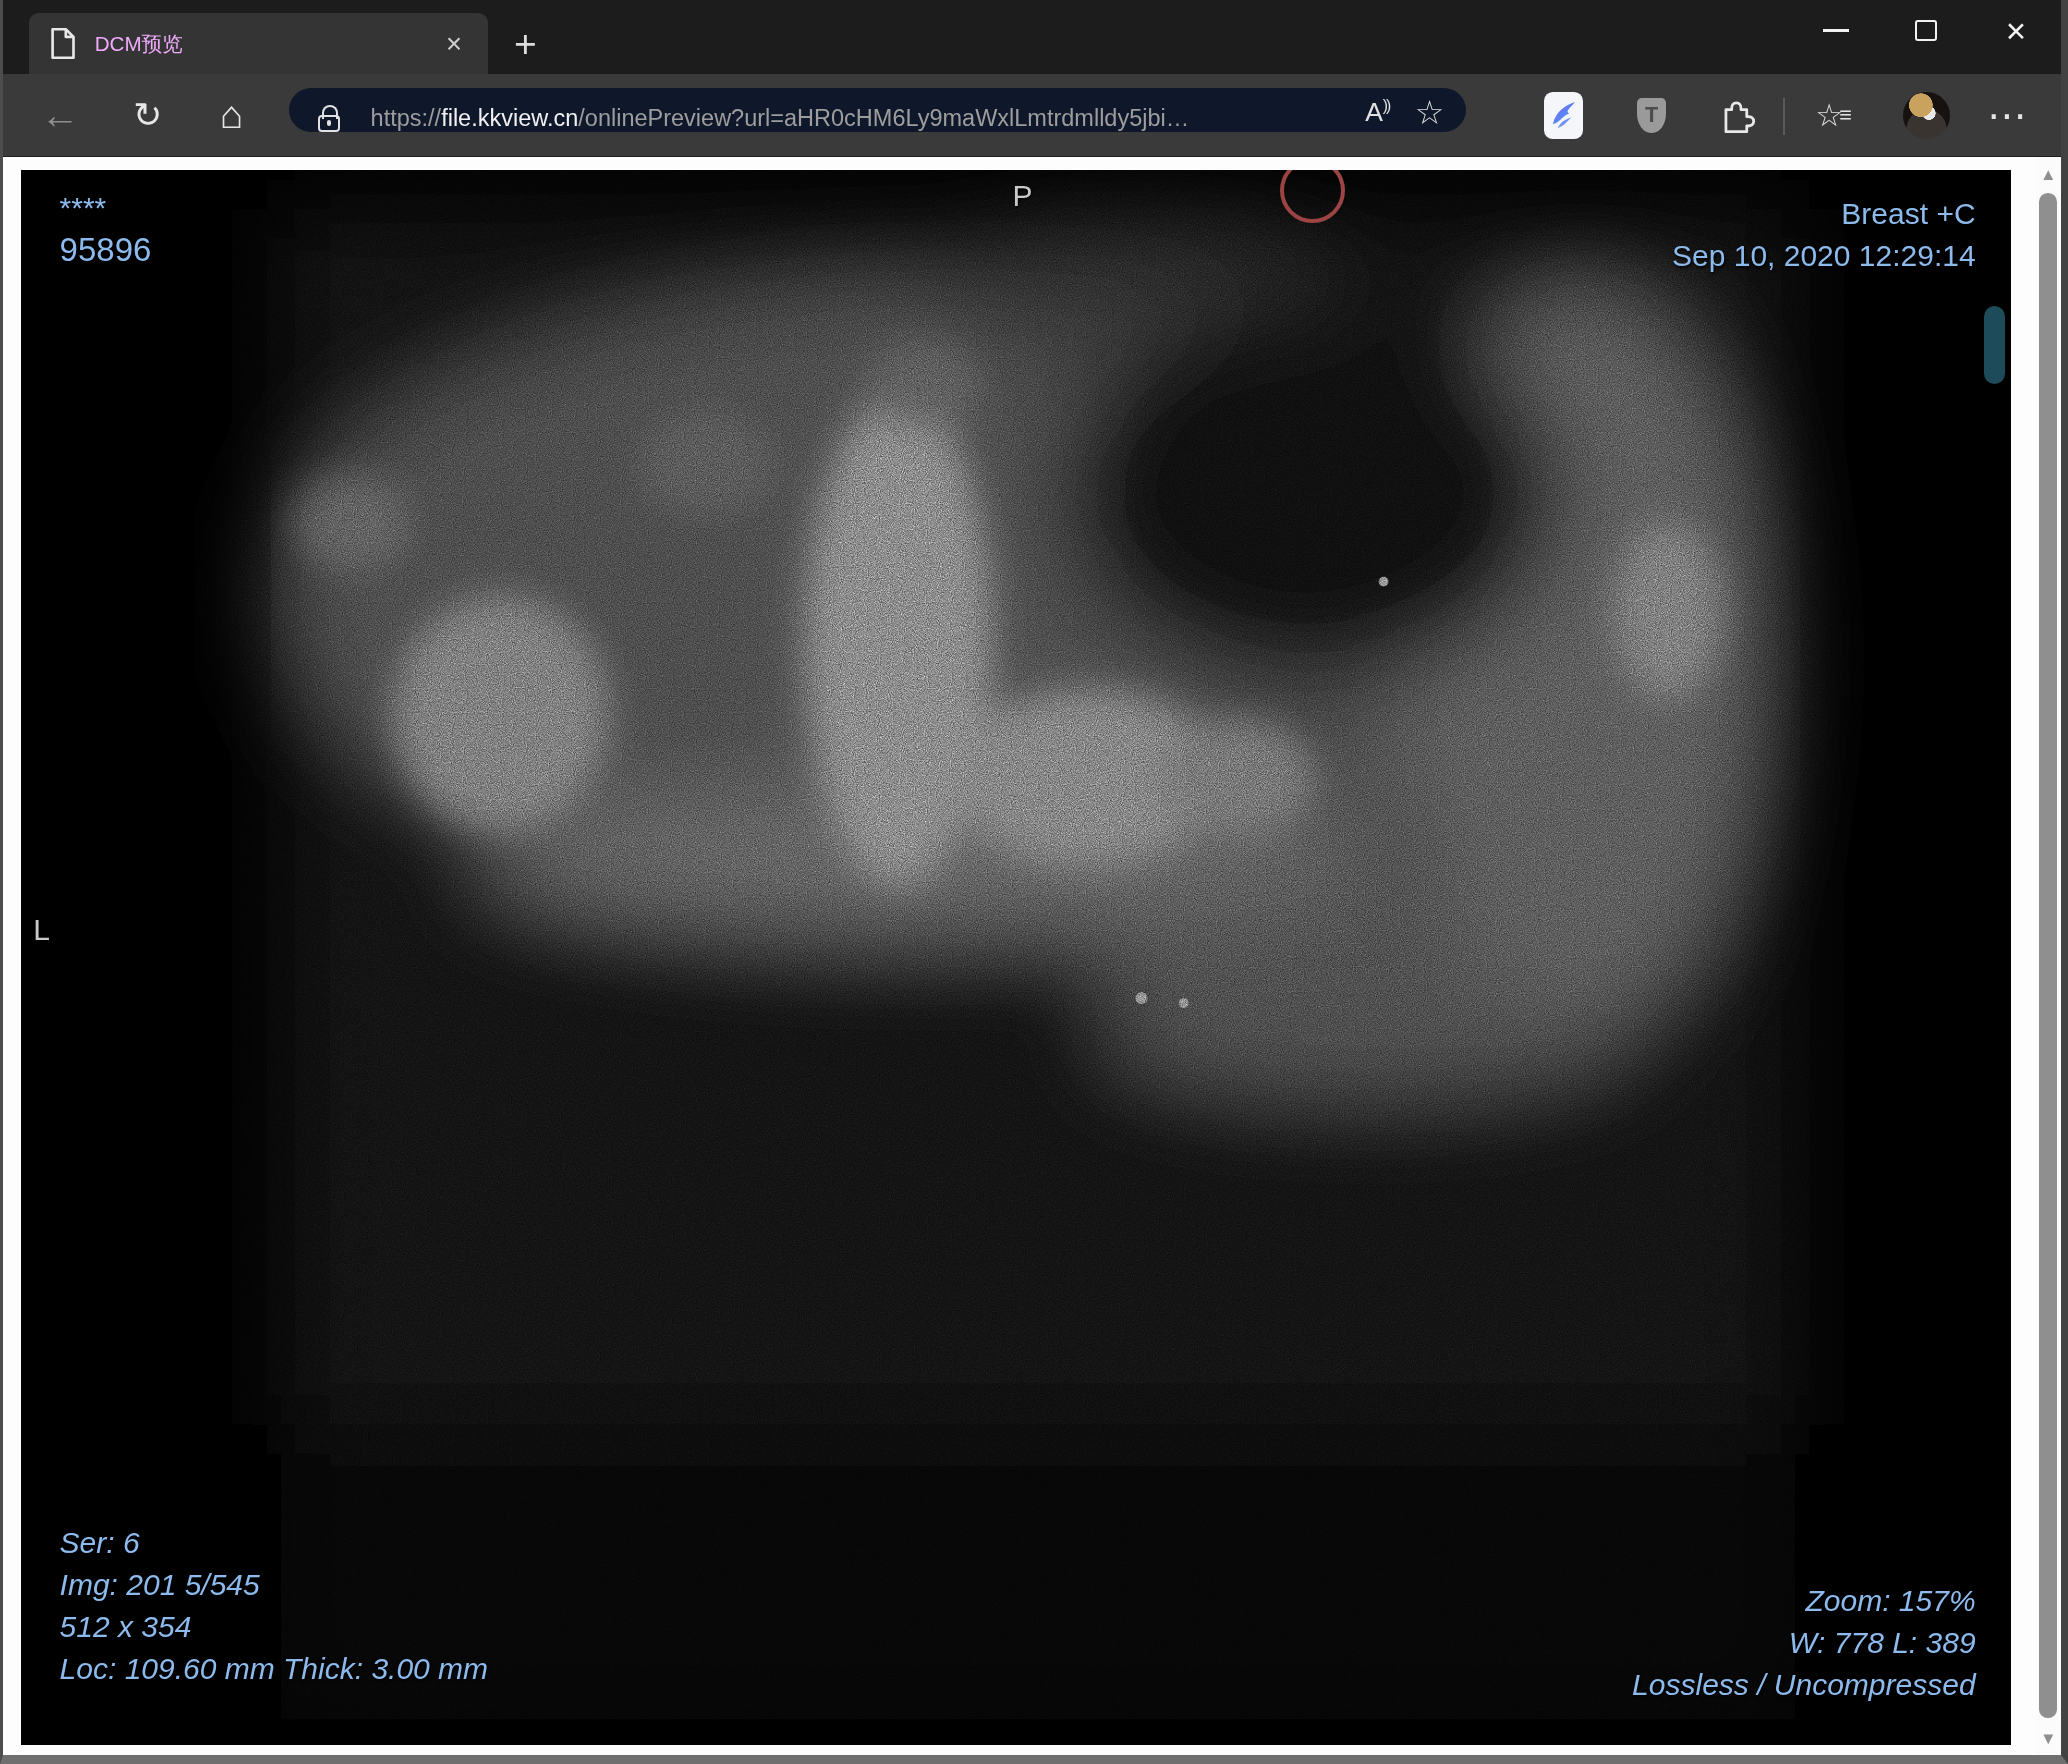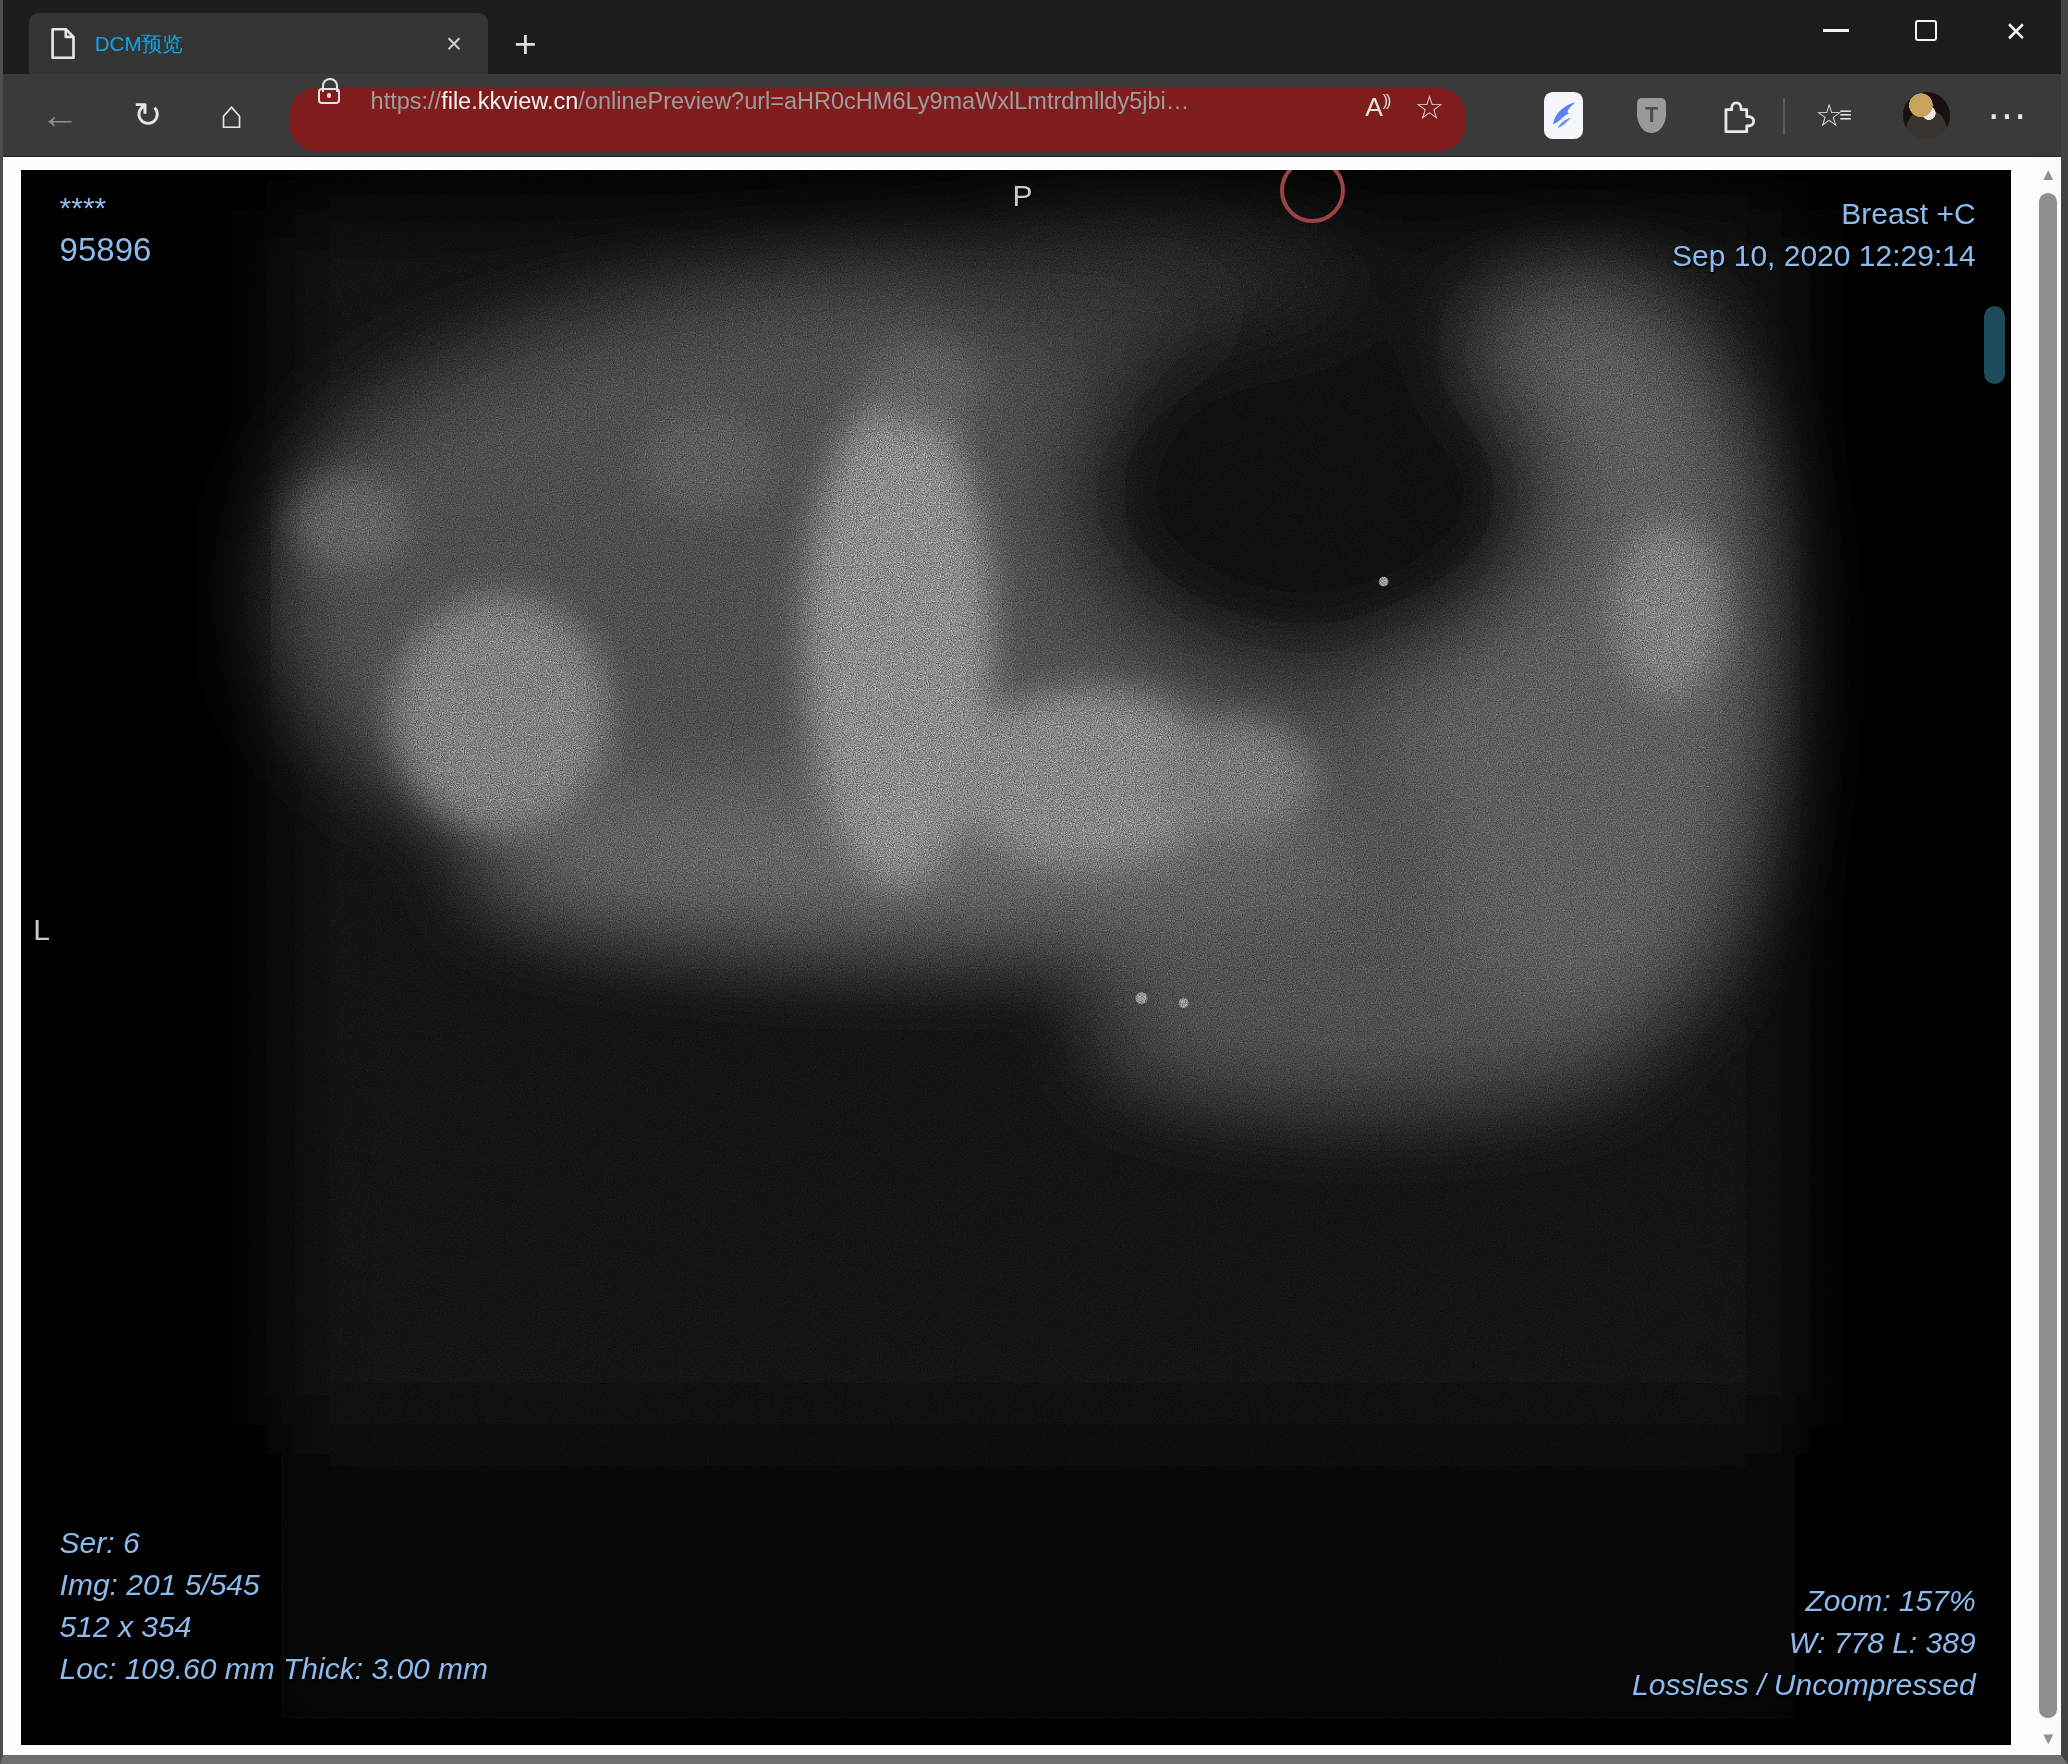--- a/index.html
+++ b/index.html
@@ -7,40 +7,40 @@
               font-family:"Liberation Sans","DejaVu Sans",sans-serif; }
 
   .window { position:relative; width:2068px; height:1764px; background:#1e1e1e;
             border-left:3.9px solid #4d4d4d; border-right:7.8px solid #424242; border-bottom:9.8px solid #6f6f6f; }
 
   
   .titlebar { position:absolute; left:0; top:0; right:0; height:74px; background:#1c1c1c; }
   .tab { position:absolute; left:25.5px; top:12.7px; width:459px; height:62px; background:#343434;
          border-radius:9.8px 9.8px 0 0; display:flex; align-items:center; padding:0 19.6px; }
   .tab-favicon { width:29px; height:33px; flex:0 0 auto; }
-  .tab-title { color:#0ea5e9; font-size:20.6px; margin-left:17.6px; flex:1 1 auto; white-space:nowrap; overflow:hidden; }
+  .tab-title { color:#f0abfc; font-size:20.6px; margin-left:17.6px; flex:1 1 auto; white-space:nowrap; overflow:hidden; }
   .tab-close { color:#cfcfcf; font-size:27.4px; line-height:27.4px; padding:0 5.9px; cursor:default; }
   .new-tab { position:absolute; left:498px; top:19.6px; width:49px; height:49px; color:#dcdcdc; font-size:39px;
              display:flex; align-items:center; justify-content:center; font-weight:300; }
   .win-controls { position:absolute; right:0; top:0; height:61px; display:flex; }
   .win-btn { width:90px; height:61px; display:flex; align-items:center; justify-content:center; color:#f2f2f2; }
   .glyph-min { width:25.5px; height:2.9px; background:#f2f2f2; }
   .glyph-max { width:21.6px; height:21.6px; border:2.9px solid #f2f2f2; border-radius:2.9px; }
   .glyph-close { font-size:35px; line-height:35px; }
 
   
   .toolbar { position:absolute; left:0; top:74px; right:0; height:82px; background:#3a3a3a; }
   .nav-icon { position:absolute; top:0; height:82px; width:59px; display:flex; align-items:center; justify-content:center;
               color:#e6e6e6; font-size:35px; }
   .nav-back { left:27.4px; color:#8f8f8f; font-size:39px; }
   .nav-refresh { left:115px; }
   .nav-home { left:199px; font-size:39px; }
 
-  .addressbar { position:absolute; left:286px; top:13.7px; width:1177px; height:63px; background:#7f1d1d;
-                border-radius:27.4px; display:flex; align-items:flex-start; }
+  .addressbar { position:absolute; left:286px; top:13.7px; width:1177px; height:44px; background:#0f172a;
+                border-radius:27.4px; display:flex; align-items:flex-end; }
   .lock { position:relative; width:21.6px; height:16.7px; border:2.9px solid #e2e2e2; border-radius:3.9px; margin-left:29px; flex:0 0 auto; }
   .lock:before { content:""; position:absolute; left:2px; top:-11.8px; width:11.8px; height:11.8px;
                  border:2.9px solid #e2e2e2; border-bottom:none; border-radius:7.8px 7.8px 0 0; }
   .lock:after { content:""; position:absolute; left:6.9px; top:2.9px; width:3.9px; height:5.9px; background:#e2e2e2; border-radius:2px; }
   .url { margin-left:31px; font-size:23.5px; white-space:nowrap; overflow:hidden; flex:1 1 auto; }
   .url .dim { color:#9d9d9d; }
   .url .host { color:#f1f1f1; }
   .pill-right { display:flex; align-items:center; margin-right:21.6px; gap:25.5px; }
   .read-aloud { color:#e0e0e0; font-size:26.5px; position:relative; }
   .read-aloud .waves { font-size:15.7px; position:relative; top:-9.8px; letter-spacing:-2px; }

